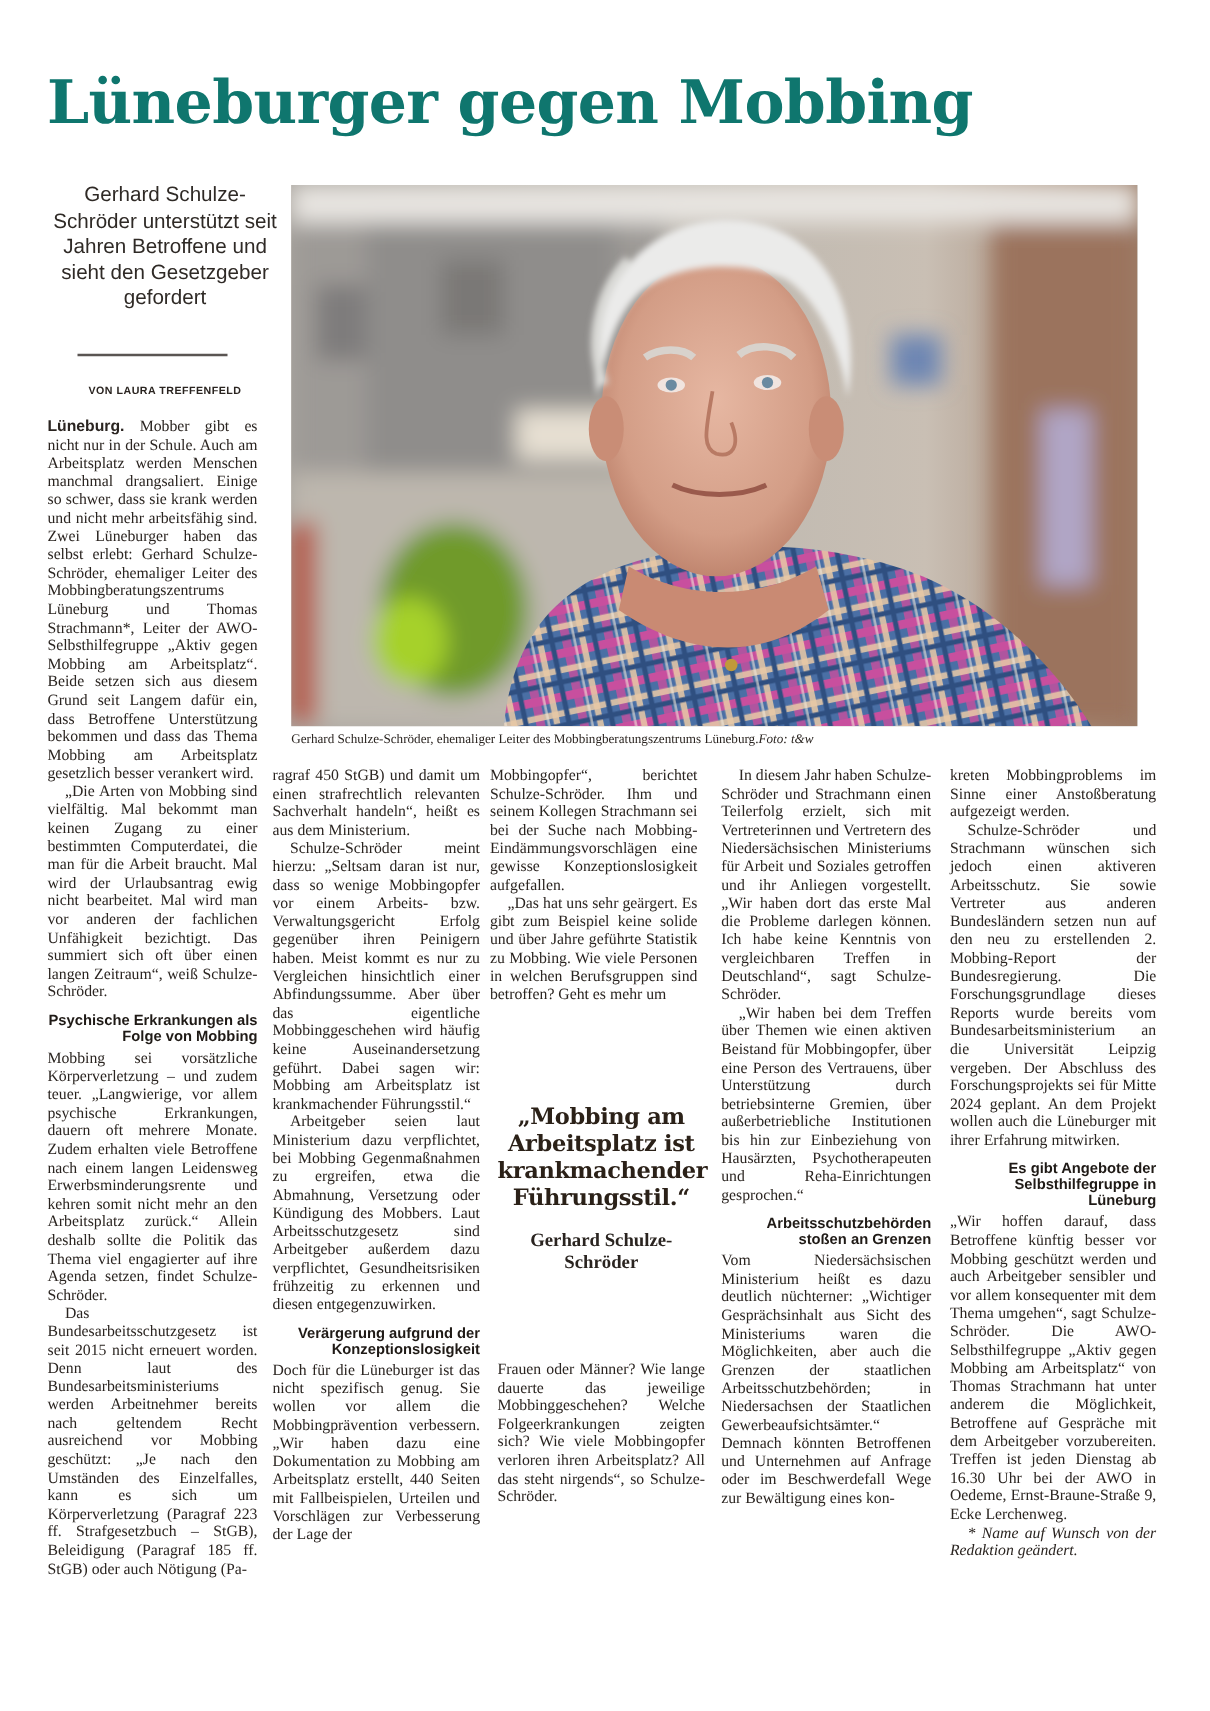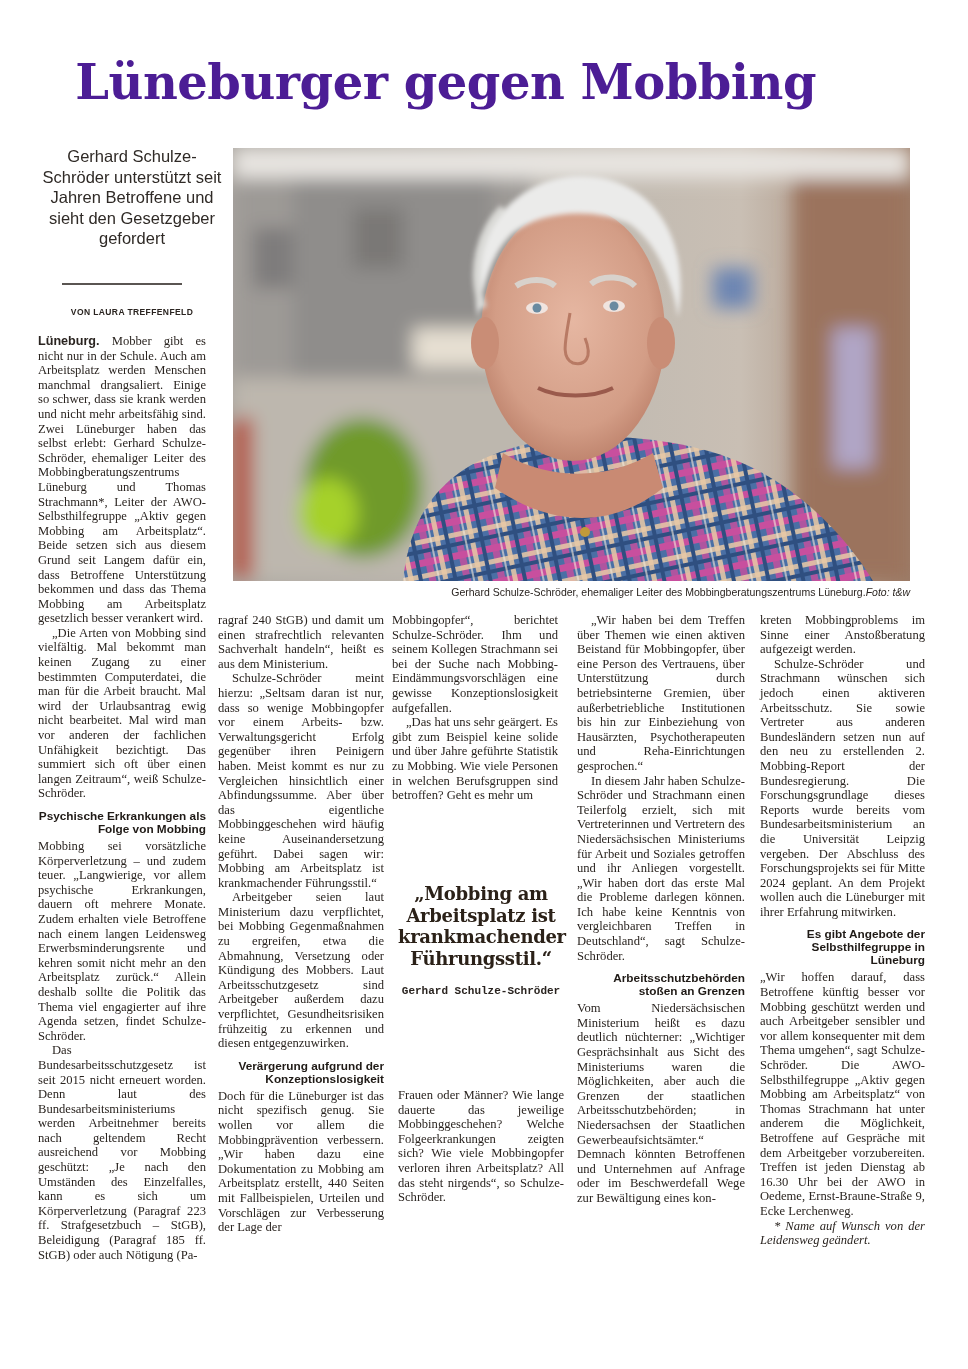--- a/index.html
+++ b/index.html
@@ -1,36 +1,36 @@
 <!DOCTYPE html>
 <html><head>
 <meta charset="utf-8">
 <style>
   html,body{margin:0;padding:0;background:#ffffff;}
   body{width:968px;height:1369px;position:relative;overflow:hidden;color:#2a2420;}
-  .headline{position:absolute;left:0;top:58px;width:816px;text-align:right;font-family:"DejaVu Serif","Liberation Serif",serif;font-weight:bold;font-size:48px;letter-spacing:-0.5px;color:#4c1d95;margin:0;line-height:1;}
+  .headline{position:absolute;left:0;top:58px;width:816px;text-align:center;font-family:"DejaVu Serif","Liberation Serif",serif;font-weight:bold;font-size:48px;letter-spacing:-0.5px;color:#0f766e;margin:0;line-height:1;}
   .subhead{position:absolute;left:38px;top:146px;width:188px;text-align:center;font-family:"Liberation Sans",sans-serif;font-size:16.5px;line-height:20.5px;color:#2f2a26;}
   .rule{position:absolute;left:62px;top:283px;width:120px;height:2px;background:#5a5552;}
   .byline{position:absolute;left:38px;top:307px;width:188px;text-align:center;font-family:"Liberation Sans",sans-serif;font-weight:bold;font-size:8.5px;letter-spacing:0.4px;color:#2a2420;}
   .photo{position:absolute;left:233px;top:148px;width:677px;height:433px;overflow:hidden;background:#b9b3ab;}
-  .caption{position:absolute;left:233px;top:586px;width:677px;font-family:Liberation Sans, sans-serif;font-size:10.5px;color:#2a2420;display:flex;justify-content:flex-end;}
+  .caption{position:absolute;left:233px;top:586px;width:677px;font-family:Liberation Serif, serif;font-size:10.5px;color:#2a2420;display:flex;justify-content:flex-start;}
   .caption .credit{font-style:italic;}
   .col{position:absolute;font-family:"Liberation Serif","DejaVu Serif",serif;font-size:12.6px;line-height:14.6px;color:#2a2420;text-align:justify;hyphens:manual;}
   .col p{margin:0;}
   .col p.ind{text-indent:14px;}
   .col .lead{font-family:"Liberation Sans",sans-serif;font-weight:bold;}
   .col h3{font-family:"Liberation Sans",sans-serif;font-weight:bold;font-size:11.8px;line-height:13px;margin:9px 0 3px 0;color:#1f1a16;text-align:right;}
   .col .note{font-style:italic;}
   .c1{left:38px;top:334px;width:168px;}
   .c2{left:218px;top:613px;width:166px;}
   .c3{left:392px;top:613px;width:166px;}
   .c4{left:577px;top:613px;width:168px;}
   .c5{left:760px;top:613px;width:165px;}
   .pullquote{position:absolute;left:398px;top:883px;width:166px;text-align:center;font-family:"DejaVu Serif","Liberation Serif",serif;font-weight:bold;font-size:18px;line-height:21.5px;color:#2b2118;letter-spacing:-0.3px;}
-  .pullquote-author{position:absolute;left:398px;top:985px;width:166px;text-align:center;font-family:Liberation Mono, monospace;font-weight:bold;font-size:11px;color:#2a2420;}
+  .pullquote-author{position:absolute;left:398px;top:985px;width:166px;text-align:center;font-family:Liberation Serif, serif;font-weight:bold;font-size:15px;color:#2a2420;}
   .c3b{left:398px;top:1088px;width:166px;}
 </style>
 </head>
 <body>
 
 <h1 class="headline">Lüneburger gegen Mobbing</h1>
 
 <div class="subhead">Gerhard Schulze-Schröder unterstützt seit Jahren Betroffene und sieht den Gesetzgeber gefordert</div>
 <div class="rule"></div>
 <div class="byline">VON LAURA TREFFENFELD</div>
@@ -110,45 +110,45 @@
 
 <div class="col c1">
   <p><span class="lead">Lüneburg.</span><span> Mobber gibt es nicht nur in der Schule. Auch am Arbeitsplatz werden Menschen manchmal drangsaliert. Einige so schwer, dass sie krank werden und nicht mehr arbeitsfähig sind. Zwei Lüneburger haben das selbst erlebt: Gerhard Schulze-Schröder, ehemaliger Leiter des Mobbingberatungszentrums Lüneburg und Thomas Strachmann*, Leiter der AWO-Selbsthilfegruppe „Aktiv gegen Mobbing am Arbeitsplatz“. Beide setzen sich aus diesem Grund seit Langem dafür ein, dass Betroffene Unterstützung bekommen und dass das Thema Mobbing am Arbeitsplatz gesetzlich besser verankert wird.</span></p>
   <p class="ind">„Die Arten von Mobbing sind vielfältig. Mal bekommt man keinen Zugang zu einer bestimmten Computerdatei, die man für die Arbeit braucht. Mal wird der Urlaubsantrag ewig nicht bearbeitet. Mal wird man vor anderen der fachlichen Unfähigkeit bezichtigt. Das summiert sich oft über einen langen Zeitraum“, weiß Schulze-Schröder.</p>
   <h3>Psychische Erkrankungen als Folge von Mobbing</h3>
   <p>Mobbing sei vorsätzliche Körperverletzung – und zudem teuer. „Langwierige, vor allem psychische Erkrankungen, dauern oft mehrere Monate. Zudem erhalten viele Betroffene nach einem langen Leidensweg Erwerbsminderungsrente und kehren somit nicht mehr an den Arbeitsplatz zurück.“ Allein deshalb sollte die Politik das Thema viel engagierter auf ihre Agenda setzen, findet Schulze-Schröder.</p>
   <p class="ind">Das Bundesarbeitsschutzgesetz ist seit 2015 nicht erneuert worden. Denn laut des Bundesarbeitsministeriums werden Arbeitnehmer bereits nach geltendem Recht ausreichend vor Mobbing geschützt: „Je nach den Umständen des Einzelfalles, kann es sich um Körperverletzung (Paragraf 223 ff. Strafgesetzbuch – StGB), Beleidigung (Paragraf 185 ff. StGB) oder auch Nötigung (Pa-</p>
 </div>
 
 <div class="col c2">
-  <p>ragraf 240 StGB) und damit um einen strafrechtlich relevanten Sachverhalt handeln“, heißt es aus dem Ministerium.</p>
+  <p>ragraf 450 StGB) und damit um einen strafrechtlich relevanten Sachverhalt handeln“, heißt es aus dem Ministerium.</p>
   <p class="ind">Schulze-Schröder meint hierzu: „Seltsam daran ist nur, dass so wenige Mobbingopfer vor einem Arbeits- bzw. Verwaltungsgericht Erfolg gegenüber ihren Peinigern haben. Meist kommt es nur zu Vergleichen hinsichtlich einer Abfindungssumme. Aber über das eigentliche Mobbinggeschehen wird häufig keine Auseinandersetzung geführt. Dabei sagen wir: Mobbing am Arbeitsplatz ist krankmachender Führungsstil.“</p>
   <p class="ind">Arbeitgeber seien laut Ministerium dazu verpflichtet, bei Mobbing Gegenmaßnahmen zu ergreifen, etwa die Abmahnung, Versetzung oder Kündigung des Mobbers. Laut Arbeitsschutzgesetz sind Arbeitgeber außerdem dazu verpflichtet, Gesundheitsrisiken frühzeitig zu erkennen und diesen entgegenzuwirken.</p>
   <h3>Verärgerung aufgrund der Konzeptionslosigkeit</h3>
   <p>Doch für die Lüneburger ist das nicht spezifisch genug. Sie wollen vor allem die Mobbingprävention verbessern. „Wir haben dazu eine Dokumentation zu Mobbing am Arbeitsplatz erstellt, 440 Seiten mit Fallbeispielen, Urteilen und Vorschlägen zur Verbesserung der Lage der</p>
 </div>
 
 <div class="col c3">
   <p>Mobbingopfer“, berichtet Schulze-Schröder. Ihm und seinem Kollegen Strachmann sei bei der Suche nach Mobbing-Eindämmungsvorschlägen eine gewisse Konzeptionslosigkeit aufgefallen.</p>
   <p class="ind">„Das hat uns sehr geärgert. Es gibt zum Beispiel keine solide und über Jahre geführte Statistik zu Mobbing. Wie viele Personen in welchen Berufsgruppen sind betroffen? Geht es mehr um</p>
 </div>
 
 <div class="pullquote">„Mobbing am Arbeitsplatz ist krankmachender Führungsstil.“</div>
 <div class="pullquote-author">Gerhard Schulze-Schröder</div>
 
 <div class="col c3b">
   <p>Frauen oder Männer? Wie lange dauerte das jeweilige Mobbinggeschehen? Welche Folgeerkrankungen zeigten sich? Wie viele Mobbingopfer verloren ihren Arbeitsplatz? All das steht nirgends“, so Schulze-Schröder.</p>
 </div>
 
 <div class="col c4">
+  <p class="ind">In diesem Jahr haben Schulze-Schröder und Strachmann einen Teilerfolg erzielt, sich mit Vertreterinnen und Vertretern des Niedersächsischen Ministeriums für Arbeit und Soziales getroffen und ihr Anliegen vorgestellt. „Wir haben dort das erste Mal die Probleme darlegen können. Ich habe keine Kenntnis von vergleichbaren Treffen in Deutschland“, sagt Schulze-Schröder.</p>
   <p class="ind">„Wir haben bei dem Treffen über Themen wie einen aktiven Beistand für Mobbingopfer, über eine Person des Vertrauens, über Unterstützung durch betriebsinterne Gremien, über außerbetriebliche Institutionen bis hin zur Einbeziehung von Hausärzten, Psychotherapeuten und Reha-Einrichtungen gesprochen.“</p>
-  <p class="ind">In diesem Jahr haben Schulze-Schröder und Strachmann einen Teilerfolg erzielt, sich mit Vertreterinnen und Vertretern des Niedersächsischen Ministeriums für Arbeit und Soziales getroffen und ihr Anliegen vorgestellt. „Wir haben dort das erste Mal die Probleme darlegen können. Ich habe keine Kenntnis von vergleichbaren Treffen in Deutschland“, sagt Schulze-Schröder.</p>
   <h3>Arbeitsschutzbehörden stoßen an Grenzen</h3>
   <p>Vom Niedersächsischen Ministerium heißt es dazu deutlich nüchterner: „Wichtiger Gesprächsinhalt aus Sicht des Ministeriums waren die Möglichkeiten, aber auch die Grenzen der staatlichen Arbeitsschutzbehörden; in Niedersachsen der Staatlichen Gewerbeaufsichtsämter.“ Demnach könnten Betroffenen und Unternehmen auf Anfrage oder im Beschwerdefall Wege zur Bewältigung eines kon-</p>
 </div>
 
 <div class="col c5">
   <p>kreten Mobbingproblems im Sinne einer Anstoßberatung aufgezeigt werden.</p>
   <p class="ind">Schulze-Schröder und Strachmann wünschen sich jedoch einen aktiveren Arbeitsschutz. Sie sowie Vertreter aus anderen Bundesländern setzen nun auf den neu zu erstellenden 2. Mobbing-Report der Bundesregierung. Die Forschungsgrundlage dieses Reports wurde bereits vom Bundesarbeitsministerium an die Universität Leipzig vergeben. Der Abschluss des Forschungsprojekts sei für Mitte 2024 geplant. An dem Projekt wollen auch die Lüneburger mit ihrer Erfahrung mitwirken.</p>
   <h3>Es gibt Angebote der Selbsthilfegruppe in Lüneburg</h3>
   <p>„Wir hoffen darauf, dass Betroffene künftig besser vor Mobbing geschützt werden und auch Arbeitgeber sensibler und vor allem konsequenter mit dem Thema umgehen“, sagt Schulze-Schröder. Die AWO-Selbsthilfegruppe „Aktiv gegen Mobbing am Arbeitsplatz“ von Thomas Strachmann hat unter anderem die Möglichkeit, Betroffene auf Gespräche mit dem Arbeitgeber vorzubereiten. Treffen ist jeden Dienstag ab 16.30 Uhr bei der AWO in Oedeme, Ernst-Braune-Straße 9, Ecke Lerchenweg.</p>
-  <p class="ind note">* Name auf Wunsch von der Leidensweg geändert.</p>
+  <p class="ind note">* Name auf Wunsch von der Redaktion geändert.</p>
 </div>
 
 </body></html>

